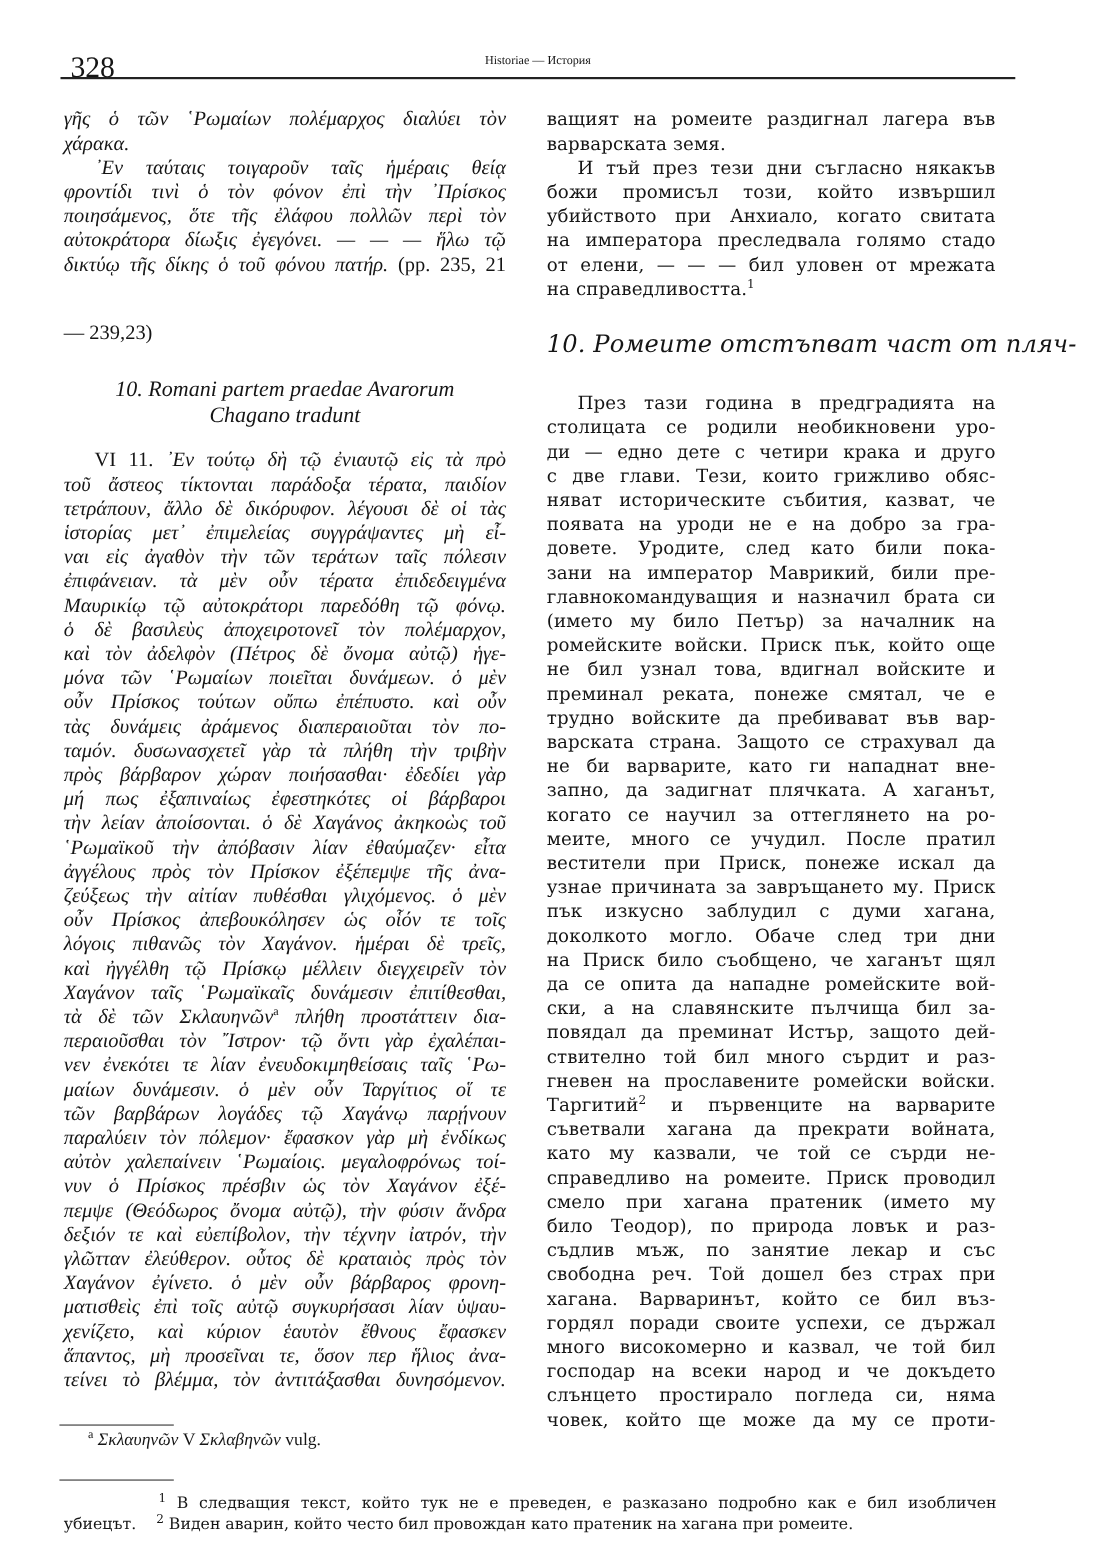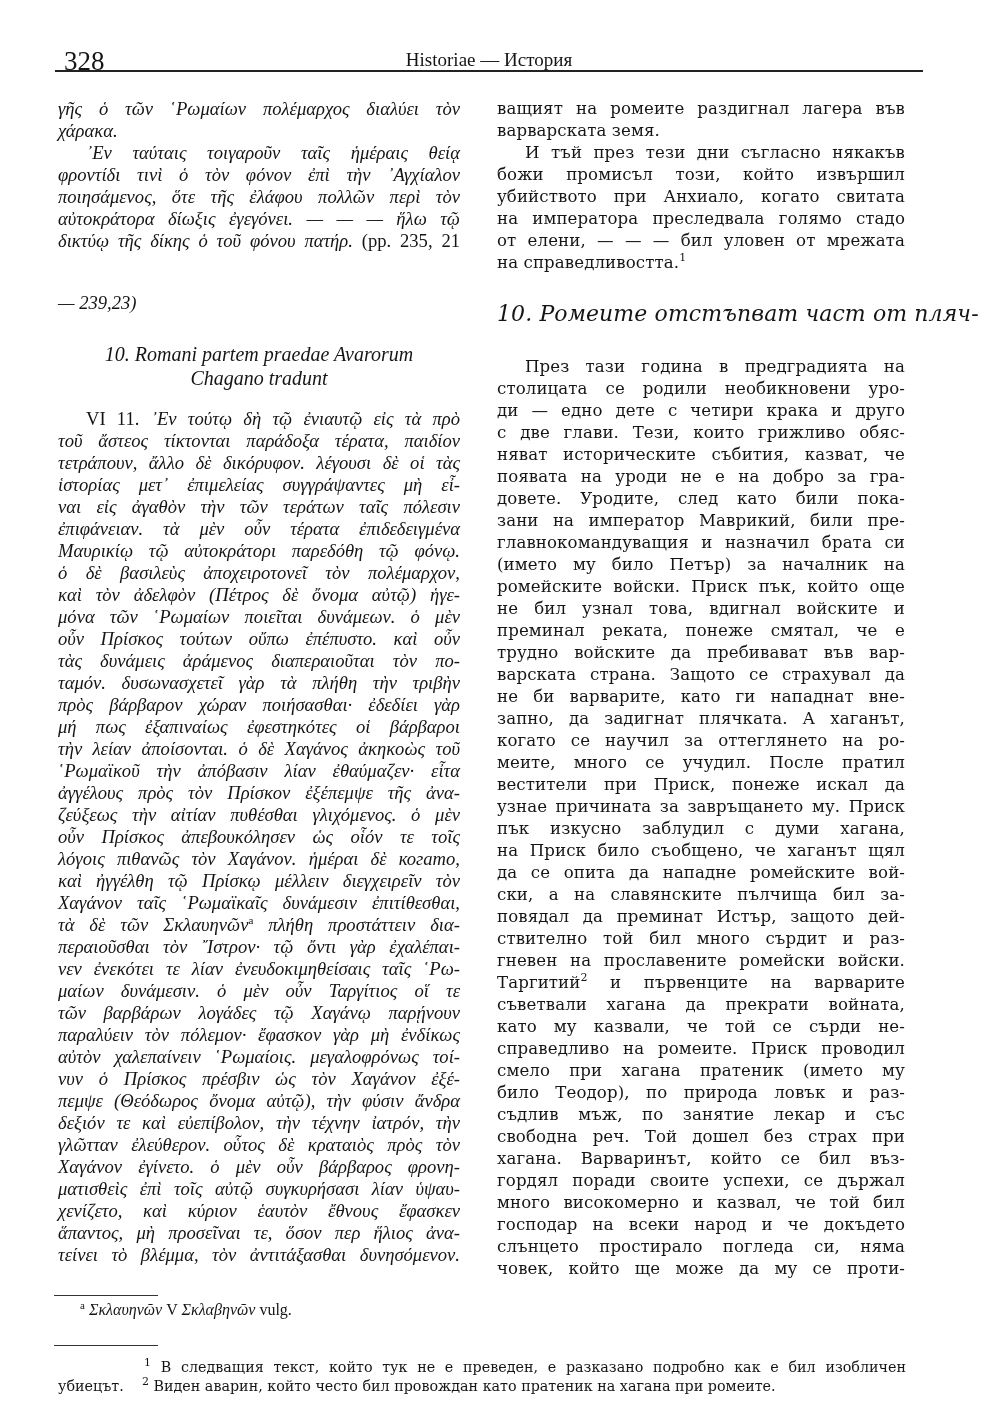--- a/index.html
+++ b/index.html
@@ -4,21 +4,21 @@
   <style>
     html, body { margin: 0; padding: 0; background: #ffffff; }
     body {
       width: 1000px; height: 1407px; position: relative; overflow: hidden;
       font-family: "Liberation Serif", "DejaVu Serif", serif; color: #151515;
     }
     .header {
       position: absolute; left: 55px; top: 40px; width: 868px; height: 34px;
     }
     .page-number { position: absolute; left: 9px; top: 6px; font-size: 27px; }
-    .running-title { position: absolute; left: 0; right: 0; top: 9px; text-align: center; font-size: 19px; }
+    .running-title { position: absolute; left: 0; right: 0; top: 9px; text-align: center; font-size: 11px; }
     .header-rule { position: absolute; left: 0; right: 0; top: 30px; border-top: 2px solid #222; }
 
     .col { position: absolute; top: 98px; font-size: 18.6px; line-height: 22px; }
     .col-left { left: 58px; width: 402px; }
     .col-right { left: 497px; width: 408px; }
 
     .greek { font-style: italic; text-align: justify; }
     .line { display: block; text-align: justify; text-align-last: justify; white-space: nowrap; }
     .line.last { text-align-last: left; }
     .line.indent { padding-left: 28px; }
@@ -45,25 +45,25 @@
   <span class="page-number">328</span>
   <span class="running-title">Historiae — История</span>
   <div class="header-rule"></div>
 </div>
 
 <div class="col col-left">
   <div class="greek">
     <span class="line">γῆς ὁ τῶν ῾Ρωμαίων πολέμαρχος διαλύει τὸν</span>
     <span class="line last">χάρακα.</span>
     <span class="line indent">᾽Εν ταύταις τοιγαροῦν ταῖς ἡμέραις θείᾳ</span>
-    <span class="line">φροντίδι τινὶ ὁ τὸν φόνον ἐπὶ τὴν ᾽Αγχίαλον</span>
+    <span class="line">φροντίδι τινὶ ὁ τὸν φόνον ἐπὶ τὴν ᾽Πρίσκος</span>
     <span class="line">ποιησάμενος, ὅτε τῆς ἐλάφου πολλῶν περὶ τὸν</span>
     <span class="line">αὐτοκράτορα δίωξις ἐγεγόνει. — — — ἥλω τῷ</span>
     <span class="line"><span>δικτύῳ τῆς δίκης ὁ τοῦ φόνου πατήρ.</span> <span class="upright">(pp. 235, 21</span></span>
-    <span class="line last upright" style="font-style:italic">— 239,23)</span>
+    <span class="line last upright" style="">— 239,23)</span>
   </div>
 
   <div class="heading">
     <span class="line">10. Romani partem praedae Avarorum</span>
     <span class="line">Chagano tradunt</span>
   </div>
 
   <div class="greek">
     <span class="line indent"><span class="upright">VI 11.</span> <span>᾽Εν τούτῳ δὴ τῷ ἐνιαυτῷ εἰς τὰ πρὸ</span></span>
     <span class="line">τοῦ ἄστεος τίκτονται παράδοξα τέρατα, παιδίον</span>
@@ -78,21 +78,21 @@
     <span class="line">οὖν Πρίσκος τούτων οὔπω ἐπέπυστο. καὶ οὖν</span>
     <span class="line">τὰς δυνάμεις ἀράμενος διαπεραιοῦται τὸν πο-</span>
     <span class="line">ταμόν. δυσωνασχετεῖ γὰρ τὰ πλήθη τὴν τριβὴν</span>
     <span class="line">πρὸς βάρβαρον χώραν ποιήσασθαι· ἐδεδίει γὰρ</span>
     <span class="line">μή πως ἐξαπιναίως ἐφεστηκότες οἱ βάρβαροι</span>
     <span class="line">τὴν λείαν ἀποίσονται. ὁ δὲ Χαγάνος ἀκηκοὼς τοῦ</span>
     <span class="line">῾Ρωμαϊκοῦ τὴν ἀπόβασιν λίαν ἐθαύμαζεν· εἶτα</span>
     <span class="line">ἀγγέλους πρὸς τὸν Πρίσκον ἐξέπεμψε τῆς ἀνα-</span>
     <span class="line">ζεύξεως τὴν αἰτίαν πυθέσθαι γλιχόμενος. ὁ μὲν</span>
     <span class="line">οὖν Πρίσκος ἀπεβουκόλησεν ὡς οἷόν τε τοῖς</span>
-    <span class="line">λόγοις πιθανῶς τὸν Χαγάνον. ἡμέραι δὲ когато,</span>
+    <span class="line">λόγοις πιθανῶς τὸν Χαγάνον. ἡμέραι δὲ τρεῖς,</span>
     <span class="line">καὶ ἠγγέλθη τῷ Πρίσκῳ μέλλειν διεγχειρεῖν τὸν</span>
     <span class="line">Χαγάνον ταῖς ῾Ρωμαϊκαῖς δυνάμεσιν ἐπιτίθεσθαι,</span>
     <span class="line"><span>τὰ δὲ τῶν Σκλαυηνῶν</span><sup class="upright">a</sup><span> πλήθη προστάττειν δια-</span></span>
     <span class="line">περαιοῦσθαι τὸν ῎Ιστρον· τῷ ὄντι γὰρ ἐχαλέπαι-</span>
     <span class="line">νεν ἐνεκότει τε λίαν ἐνευδοκιμηθείσαις ταῖς ῾Ρω-</span>
     <span class="line">μαίων δυνάμεσιν. ὁ μὲν οὖν Ταργίτιος οἵ τε</span>
     <span class="line">τῶν βαρβάρων λογάδες τῷ Χαγάνῳ παρῄνουν</span>
     <span class="line">παραλύειν τὸν πόλεμον· ἔφασκον γὰρ μὴ ἐνδίκως</span>
     <span class="line">αὐτὸν χαλεπαίνειν ῾Ρωμαίοις. μεγαλοφρόνως τοί-</span>
     <span class="line">νυν ὁ Πρίσκος πρέσβιν ὡς τὸν Χαγάνον ἐξέ-</span>
@@ -139,20 +139,21 @@
     <span class="line">преминал реката, понеже смятал, че е</span>
     <span class="line">трудно войските да пребивават във вар-</span>
     <span class="line">варската страна. Защото се страхувал да</span>
     <span class="line">не би варварите, като ги нападнат вне-</span>
     <span class="line">запно, да задигнат плячката. А хаганът,</span>
     <span class="line">когато се научил за оттеглянето на ро-</span>
     <span class="line">меите, много се учудил. После пратил</span>
     <span class="line">вестители при Приск, понеже искал да</span>
     <span class="line">узнае причината за завръщането му. Приск</span>
     <span class="line">пък изкусно заблудил с думи хагана,</span>
+    <span class="line">доколкото могло. Обаче след три дни</span>
     <span class="line">на Приск било съобщено, че хаганът щял</span>
     <span class="line">да се опита да нападне ромейските вой-</span>
     <span class="line">ски, а на славянските пълчища бил за-</span>
     <span class="line">повядал да преминат Истър, защото дей-</span>
     <span class="line">ствително той бил много сърдит и раз-</span>
     <span class="line">гневен на прославените ромейски войски.</span>
     <span class="line"><span>Таргитий</span><sup>2</sup><span> и първенците на варварите</span></span>
     <span class="line">съветвали хагана да прекрати войната,</span>
     <span class="line">като му казвали, че той се сърди не-</span>
     <span class="line">справедливо на ромеите. Приск проводил</span>

